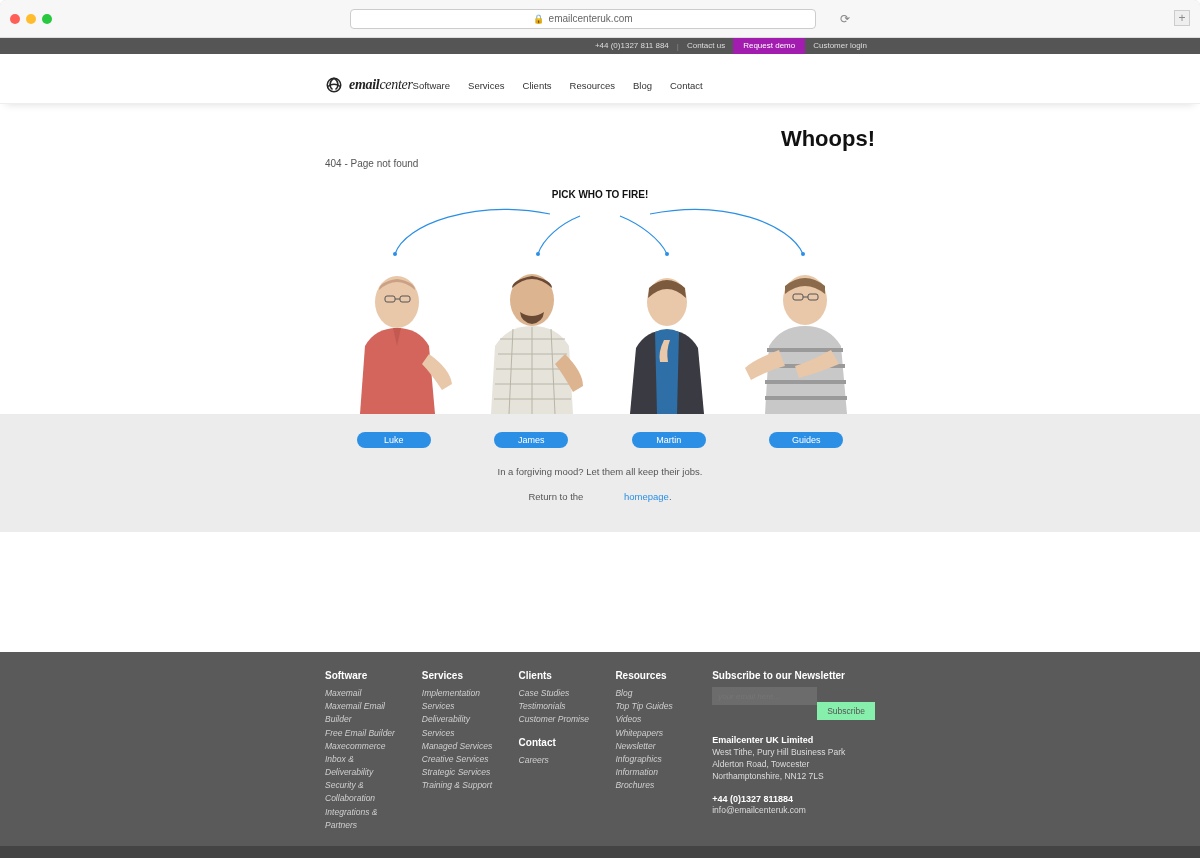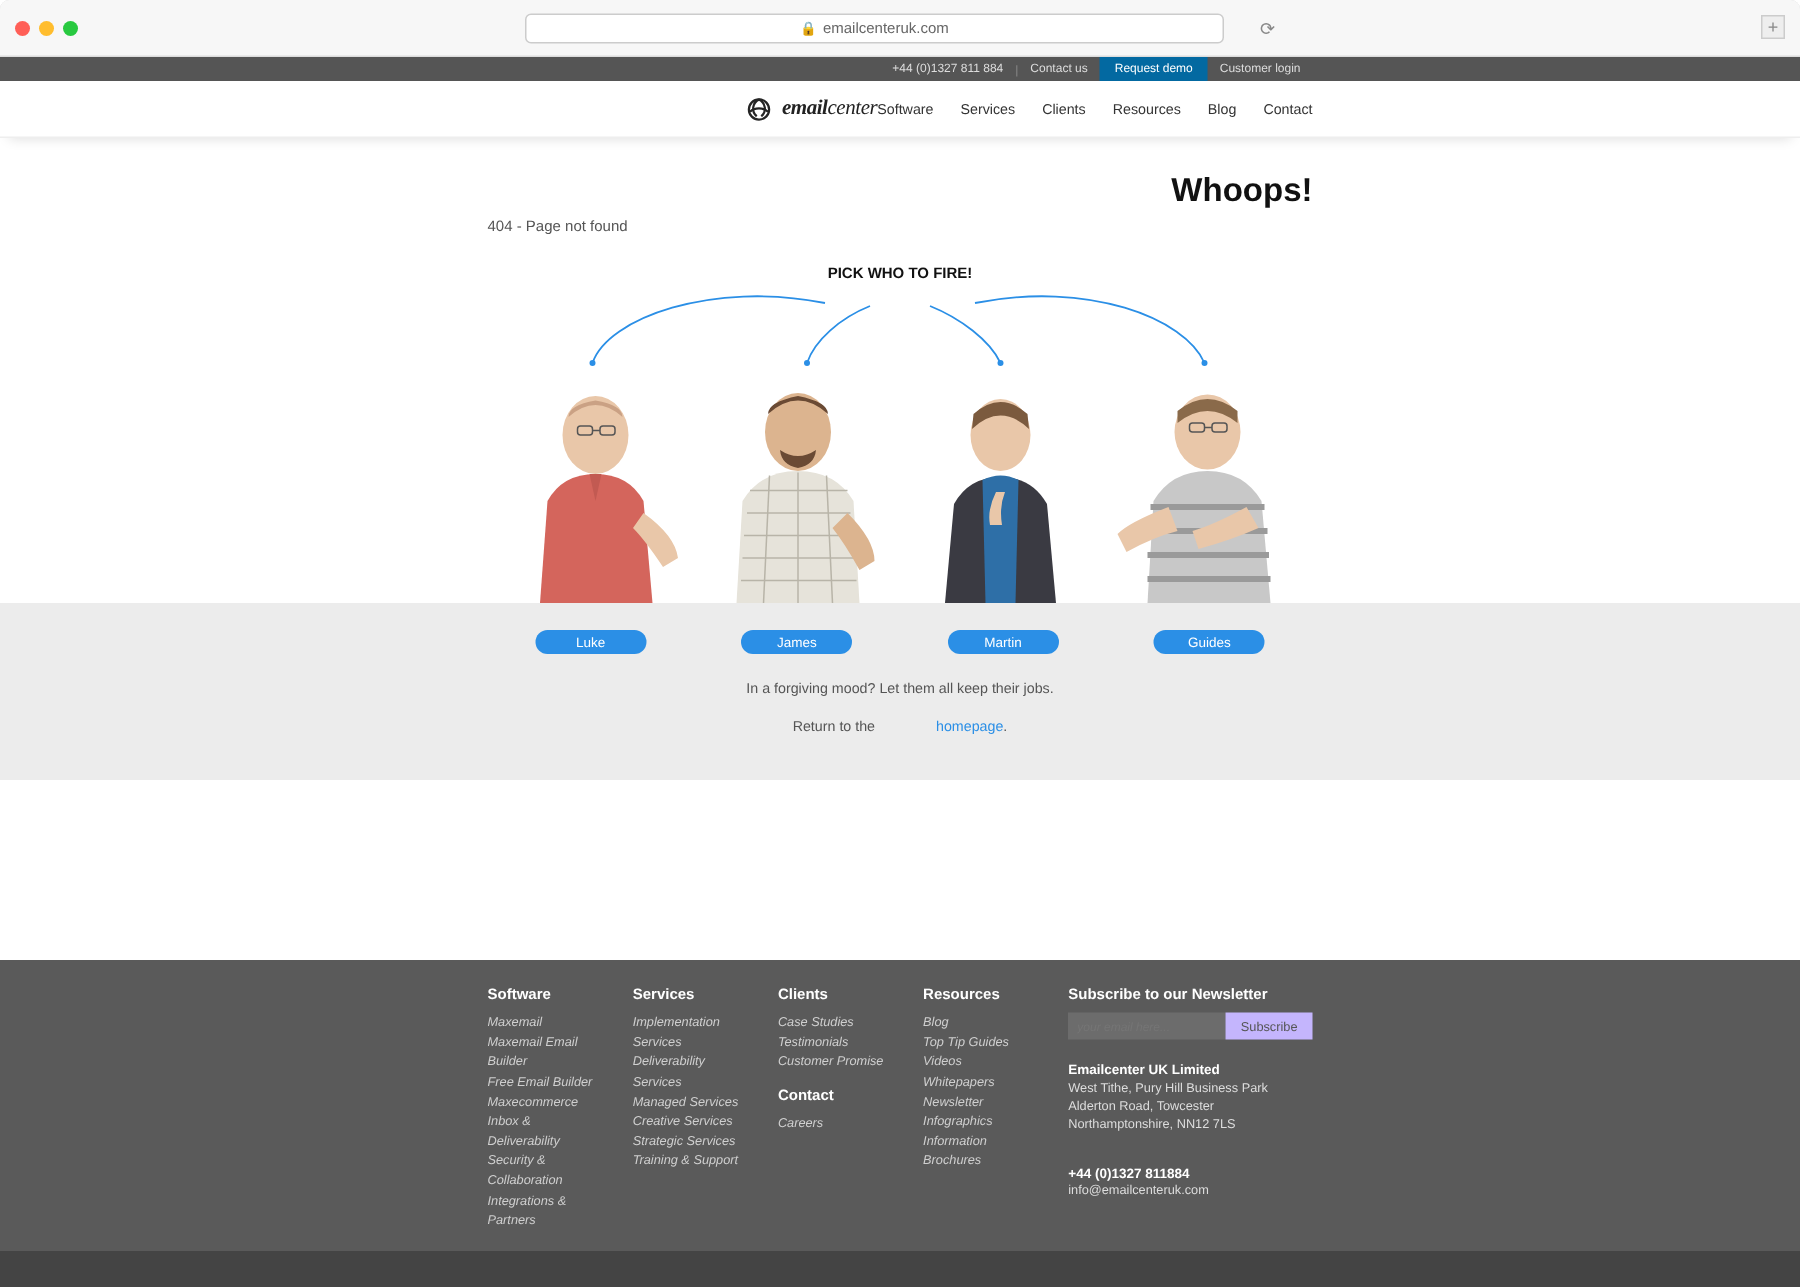--- a/index.html
+++ b/index.html
@@ -17,25 +17,25 @@
   .plus { position:absolute; right:10px; top:10px; width:16px; height:16px; background:#eee; border:1px solid #ccc; color:#888; font-size:12px; text-align:center; line-height:14px; }
 
   .page { background:#fff; position:relative; }
   .container { width:550px; margin:0 auto; }
 
   
   .utilbar { height:16px; background:#555; }
   .utilbar .inner { width:550px; margin:0 auto; display:flex; justify-content:flex-end; align-items:center; height:16px; font-size:8px; color:#ddd; }
   .utilbar a { color:#ddd; text-decoration:none; padding:0 8px; line-height:16px; }
   .utilbar .sep { color:#888; }
-  .utilbar .demo { background:#0369a1; color:#fff; padding:0 10px; height:16px; display:inline-block; }
+  .utilbar .demo { background:#a21caf; color:#fff; padding:0 10px; height:16px; display:inline-block; }
 
   
   .header { height:38px; background:#fff; border-bottom:1px solid #eee; box-shadow:0 6px 8px -6px rgba(0,0,0,0.15); }
-  .header .inner { width:550px; margin:0 auto; display:flex; align-items:center; justify-content:flex-end; height:38px; }
+  .header .inner { width:550px; margin:12px auto; display:flex; align-items:center; justify-content:flex-start; height:38px; }
   .logo { display:flex; align-items:center; gap:6px; }
   .logo svg { width:18px; height:18px; }
   .logo-text { font-size:14px; font-style:italic; font-weight:bold; color:#222; letter-spacing:-0.3px; font-family: Georgia, 'Times New Roman', serif;}
   .logo-text .light{ font-weight:normal; }
   .nav { display:flex; gap:18px; font-size:9.5px; color:#333; }
   .nav a { color:#333; text-decoration:none; }
 
   
   .content { padding:22px 0 0; }
   .content .container{ }
@@ -65,24 +65,24 @@
   
   .footer { background:#5a5a5a; color:#ddd; padding:18px 0 14px; font-size:9px; }
   .footer .fcols { width:550px; margin:0 auto; display:flex; gap:18px; }
   .fcol h4 { color:#fff; font-size:10px; font-weight:bold; margin-bottom:6px; }
   .fcol ul { list-style:none; }
   .fcol li { color:#cfcfcf; line-height:1.55; font-size:8.5px; cursor:pointer;font-style:italic; }
   .fcol.a{width:95px;} .fcol.b{width:95px;} .fcol.c{width:95px;} .fcol.d{width:95px;}
   .fright { flex:1; }
   .subscribe { display:flex; margin-bottom:14px; }
   .subscribe input { height:18px; border:none; background:#6c6c6c; color:#ccc; font-size:8px; padding:0 6px; width:105px; outline:none; font-style:italic; }
-  .subscribe button { height:18px; border:none; background:#c4b5fd; color:#555; font-size:8.5px; padding:0 10px; cursor:pointer; }
+  .subscribe button { height:18px; border:none; background:#86efac; color:#555; font-size:8.5px; padding:0 10px; cursor:pointer;margin-top:15px; }
   .addrblk { font-size:8.5px; line-height:1.4; color:#ddd; }
   .addrblk strong { color:#fff; font-size:9px; }
-  .phoneline { margin-top:20px; }
+  .phoneline { margin-top:10px; }
   .phoneline strong{ color:#fff; font-size:9px; }
 
   
   .legal { background:#444; color:#bbb; font-size:8px; }
   .legal .inner { width:550px; margin:0 auto; height:30px; display:flex; align-items:center; justify-content:space-between; }
 </style>
 </head>
 <body>
 
 <div class="viewport">

